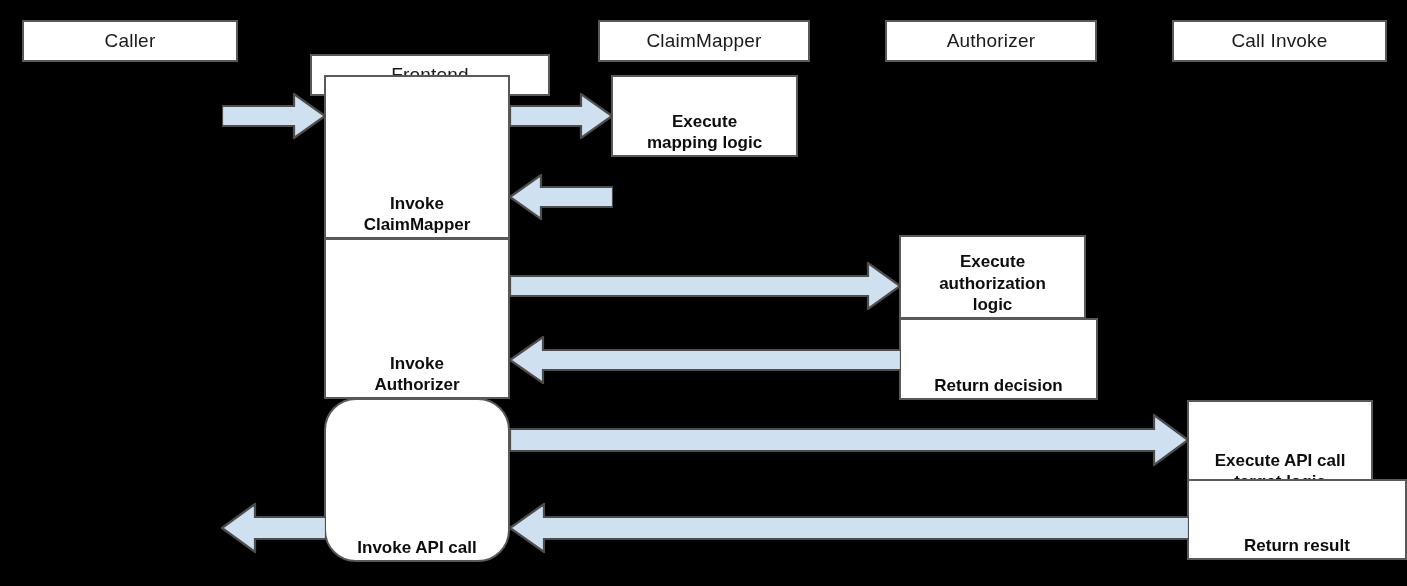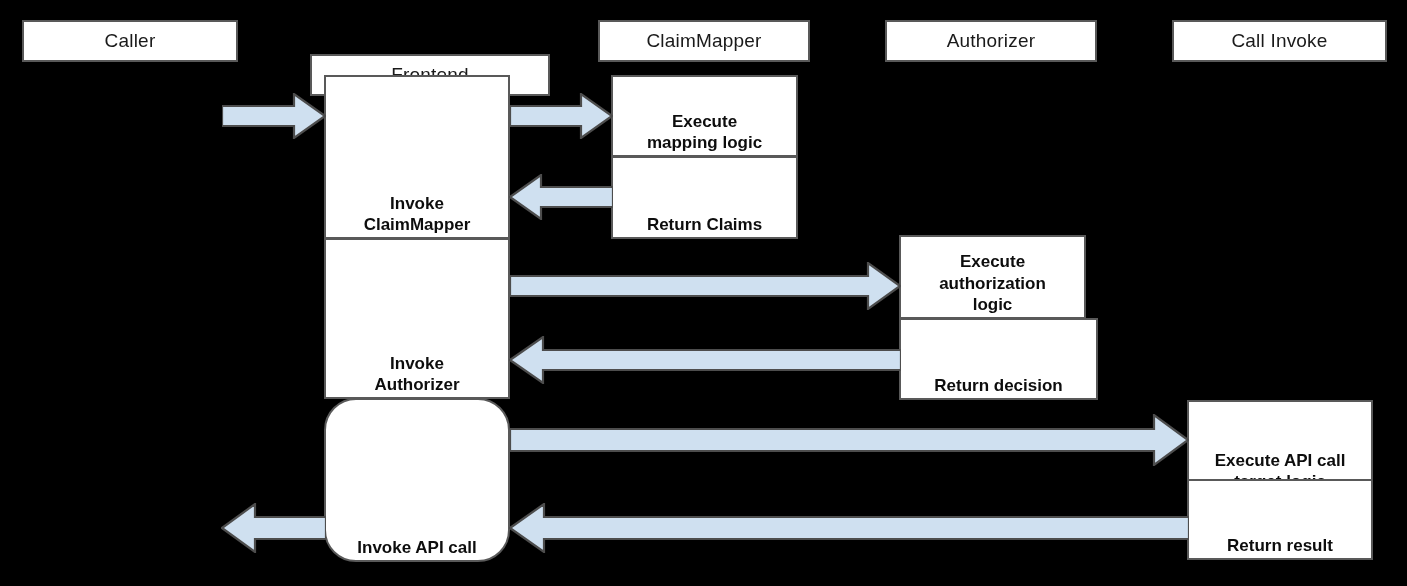--- a/index.html
+++ b/index.html
@@ -87,35 +87,32 @@
   <div class="box" style="left:324px; top:238px; width:186px; height:161px;">
     <span class="txt">Invoke<br>Authorizer</span>
   </div>
   <div class="box" style="left:324px; top:398px; width:186px; height:164px;border-radius:32px;">
     <span class="txt">Invoke API call</span>
   </div>
 
   <div class="box" style="left:611px; top:75px; width:187px; height:82px;">
     <span class="txt">Execute<br>mapping logic</span>
   </div>
-  <div class="box" style="left:611px; top:156px; width:187px; height:83px;">
-    <span class="txt">Return Claims</span>
-  </div>
 
   <div class="box" style="left:899px; top:235px; width:187px; height:84px;">
     <span class="txt">Execute<br>authorization<br>logic</span>
   </div>
   <div class="box" style="left:899px; top:318px; width:199px; height:82px;">
     <span class="txt">Return decision</span>
   </div>
 
   <div class="box" style="left:1187px; top:400px; width:186px; height:96px;">
     <span class="txt">Execute API call<br>target logic</span>
   </div>
-  <div class="box" style="left:1187px; top:479px; width:186px; height:81px;">
+  <div class="box" style="left:1187px; top:479px; width:220px; height:81px;">
     <span class="txt">Return result</span>
   </div>
 
   <div class="arrow" style="left:222px; top:93px; width:104px; height:46px;">
     <svg viewBox="0 0 104 46" preserveAspectRatio="none">
       <polygon points="0,13 72,13 72,1 103,23 72,45 72,33 0,33" fill="#cfe0f0" stroke="#4d4d4d" stroke-width="2.2" stroke-linejoin="miter"></polygon>
     </svg>
   </div>
 
   <div class="arrow" style="left:510px; top:93px; width:103px; height:46px;">

